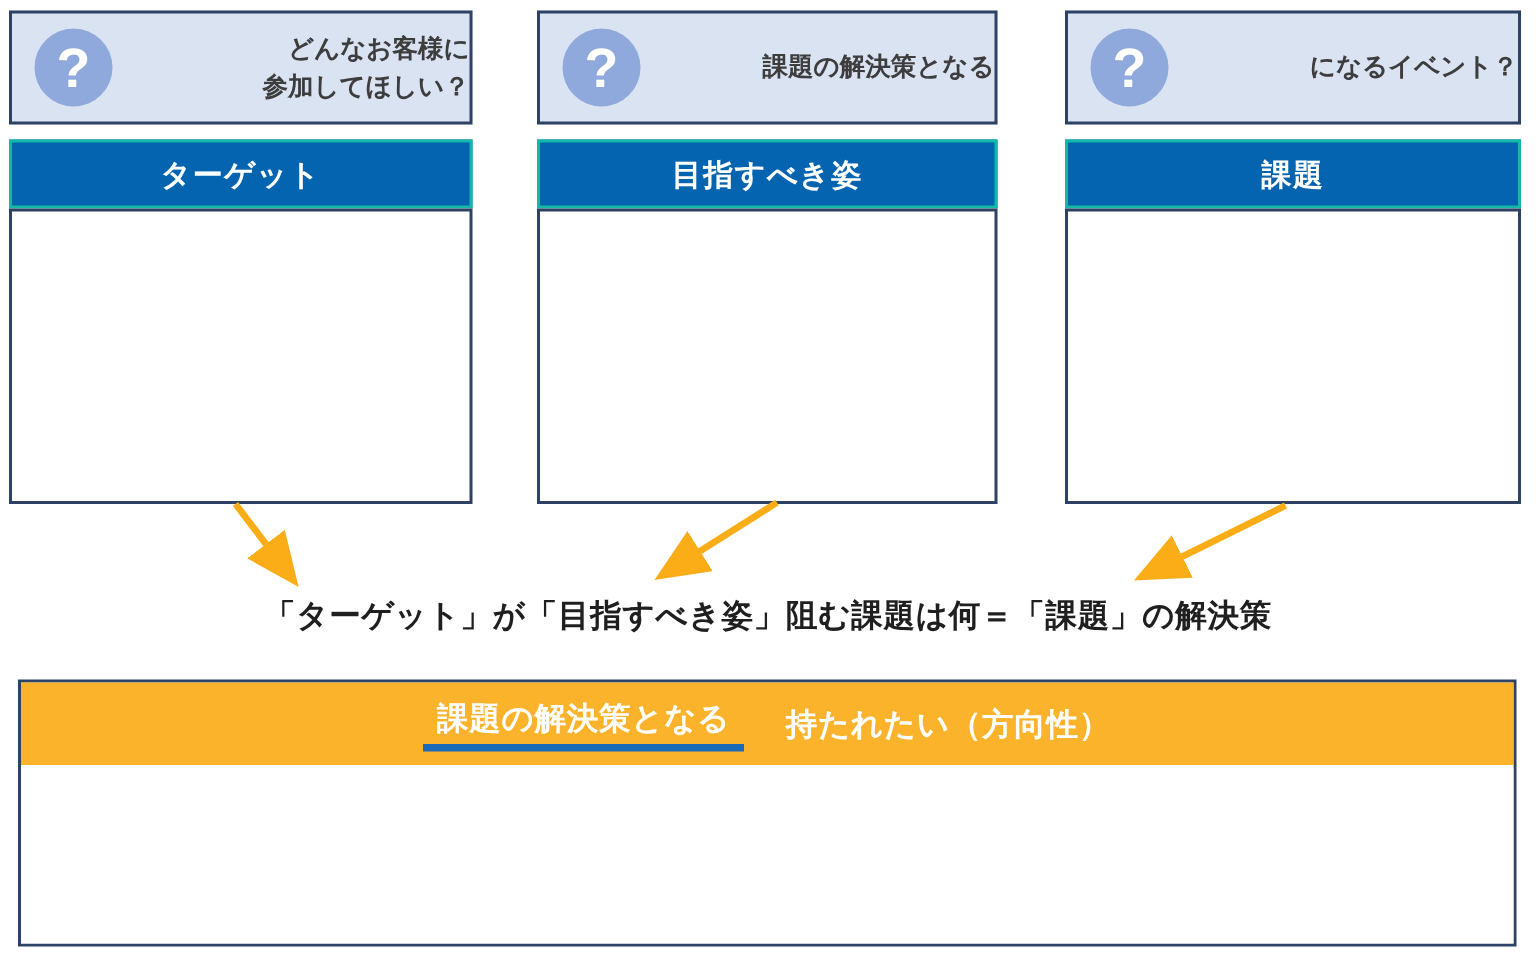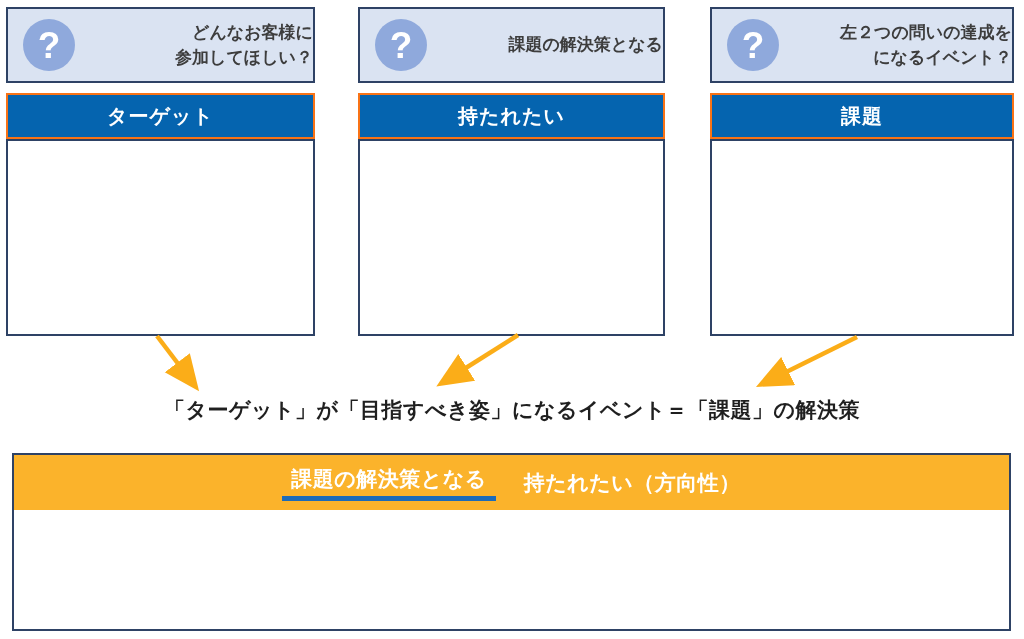--- a/index.html
+++ b/index.html
@@ -35,21 +35,21 @@
   .qtext {
     flex: 1; margin-left: 62px;
     text-align: right;
     font-weight: bold; font-size: 17px; line-height: 1.5;
     color: #3d3d3d;
   }
 
   .colheader {
     position: absolute; left: 0; right: 0; top: 93px; height: 46px;
     background: #0564af;
-    border: 2px solid #f97316;
+    border: 2px solid #14b8a6;
     box-sizing: border-box;
     color: #ffffff; font-weight: bold; font-size: 20px; letter-spacing: 1px;
     display: flex; align-items: center; justify-content: center;
   }
 
   .colbody {
     position: absolute; left: 0; right: 0; top: 139px; bottom: 0;
     background: #ffffff;
     border: 2px solid #2e4265;
     box-sizing: border-box;
@@ -111,48 +111,47 @@
   <div class="colbody"></div>
 </div>
 
 <div class="col c2">
   <div class="qbox">
     <div class="qicon">?</div>
     <div class="qtext">
       <div>課題の解決策となる</div>
     </div>
   </div>
-  <div class="colheader">持たれたい</div>
+  <div class="colheader">目指すべき姿</div>
   <div class="colbody"></div>
 </div>
 
 <div class="col c3">
   <div class="qbox">
     <div class="qicon">?</div>
     <div class="qtext">
-      <div>左２つの問いの達成を</div>
       <div>になるイベント？</div>
     </div>
   </div>
   <div class="colheader">課題</div>
   <div class="colbody"></div>
 </div>
 
 <svg class="arrows" viewBox="0 0 1024 639" xmlns="http://www.w3.org/2000/svg">
   <defs>
     <marker id="ah" markerWidth="9" markerHeight="8" refX="6.5" refY="3.5" orient="auto">
       <polygon points="0 0, 8 3.5, 0 7" fill="#fbad18"></polygon>
     </marker>
   </defs>
   <line x1="157" y1="336" x2="195" y2="386" stroke="#fbad18" stroke-width="4.5" marker-end="url(#ah)"></line>
   <line x1="518" y1="335" x2="442" y2="383" stroke="#fbad18" stroke-width="4.5" marker-end="url(#ah)"></line>
   <line x1="857" y1="337" x2="762" y2="384" stroke="#fbad18" stroke-width="4.5" marker-end="url(#ah)"></line>
 </svg>
 
-<div class="middle-text">「ターゲット」が「目指すべき姿」になるイベント＝「課題」の解決策</div>
+<div class="middle-text">「ターゲット」が「目指すべき姿」阻む課題は何＝「課題」の解決策</div>
 
 <div class="bottom-box">
   <div class="bottom-header">
     <span class="underlined-label">課題の解決策となる</span>
     <span>持たれたい（方向性）</span>
   </div>
   <div class="bottom-body"></div>
 </div>
 
 </body></html>

